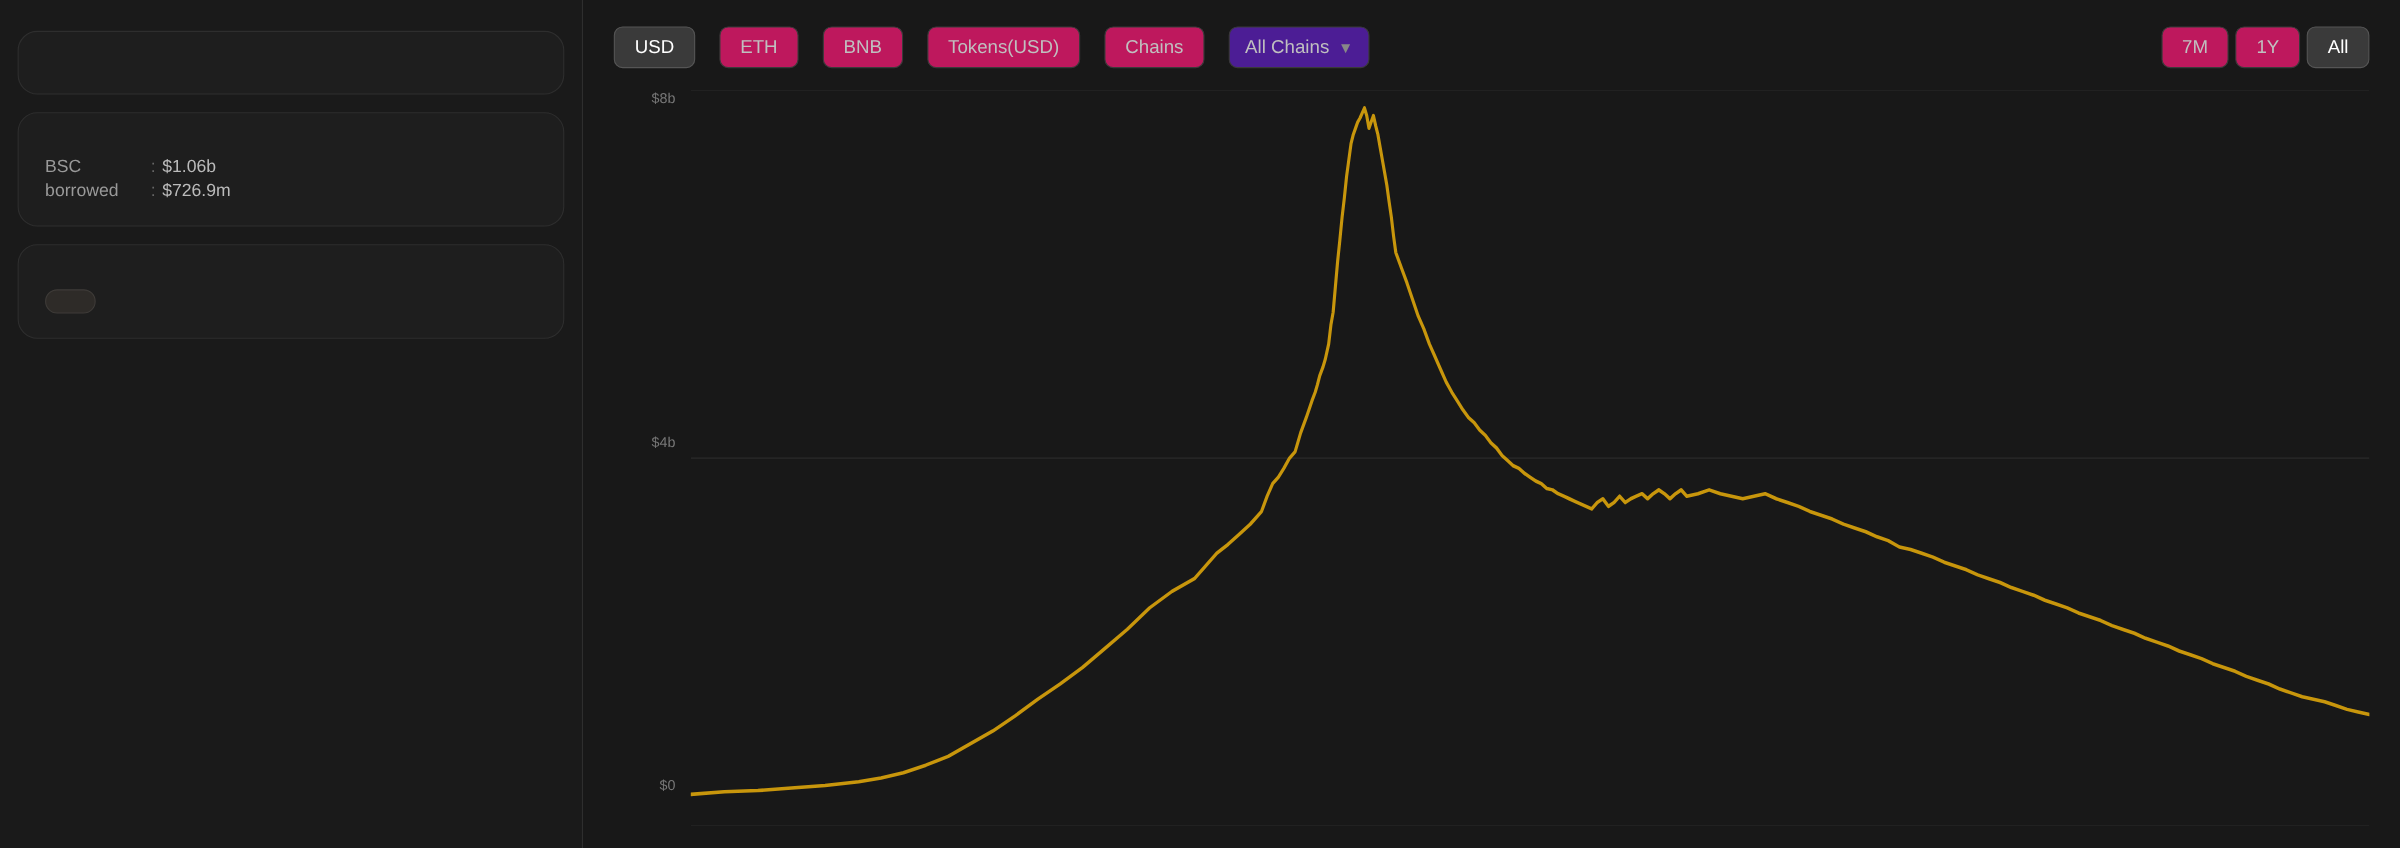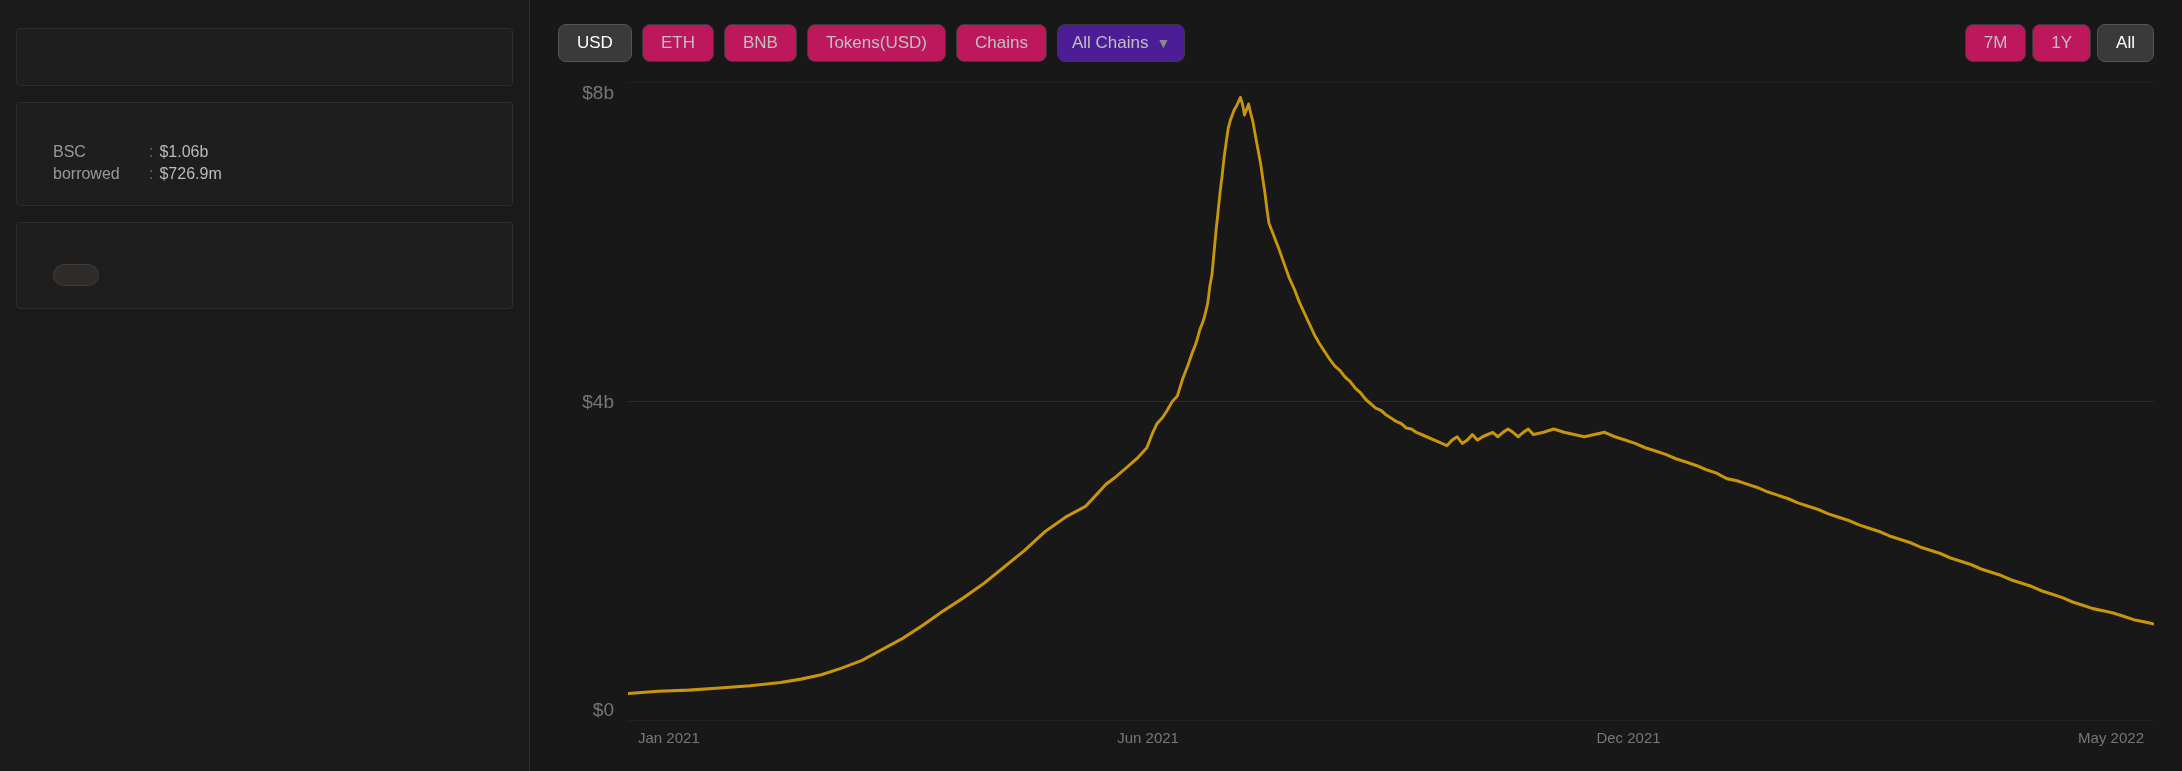--- a/index.html
+++ b/index.html
@@ -19,23 +19,23 @@
       height: 100%;
       display: flex;
       flex-direction: column;
       gap: 0;
       padding: 20px 0;
       border-right: 1px solid #2e2e2e;
     }
 
     .panel-section {
       border: 1px solid #2e2e2e;
-      border-radius: 4px;
+      border-radius: 18px;
       margin: 8px 16px;
-      padding: 22px 36px;
+      padding: 22px 24px;
       background: #1e1e1e;
     }
 
     .section-title {
       font-size: 22px;
       font-weight: 600;
       color: #c0c0c0;
       margin-bottom: 12px;
     }
 
@@ -111,21 +111,21 @@
     .chart-toolbar {
       display: flex;
       align-items: center;
       justify-content: space-between;
       margin-bottom: 20px;
     }
 
     .toolbar-left {
       display: flex;
       align-items: center;
-      gap: 10px;
+      gap: 22px;
     }
 
     .toolbar-right {
       display: flex;
       align-items: center;
       gap: 6px;
     }
 
     .tb-btn {
       background: #be185d;
@@ -174,21 +174,21 @@
       flex-direction: column;
       justify-content: space-between;
       align-items: flex-end;
       padding-right: 14px;
       padding-bottom: 30px;
       width: 70px;
       min-width: 70px;
     }
 
     .y-label {
-      font-size: 19px;
+      font-size: 13px;
       color: #777;
     }
 
     .chart-main {
       flex: 1;
       position: relative;
       display: flex;
       flex-direction: column;
     }
 
@@ -468,23 +468,16 @@
               1440,478
               1450,480
               1460,482
               1470,485
               1480,488
               1490,490
               1500,492
             "></polyline>
         </svg>
       </div>
-      <div class="chart-x-labels">
-
-      <span class="x-label">Jan 2021</span>
-          <span class="x-label">Jun 2021</span>
-          <span class="x-label">Dec 2021</span>
-          <span class="x-label">May 2022</span>
-        </div>
     </div>
   </div>
 
 </div>
 
 </body></html>

